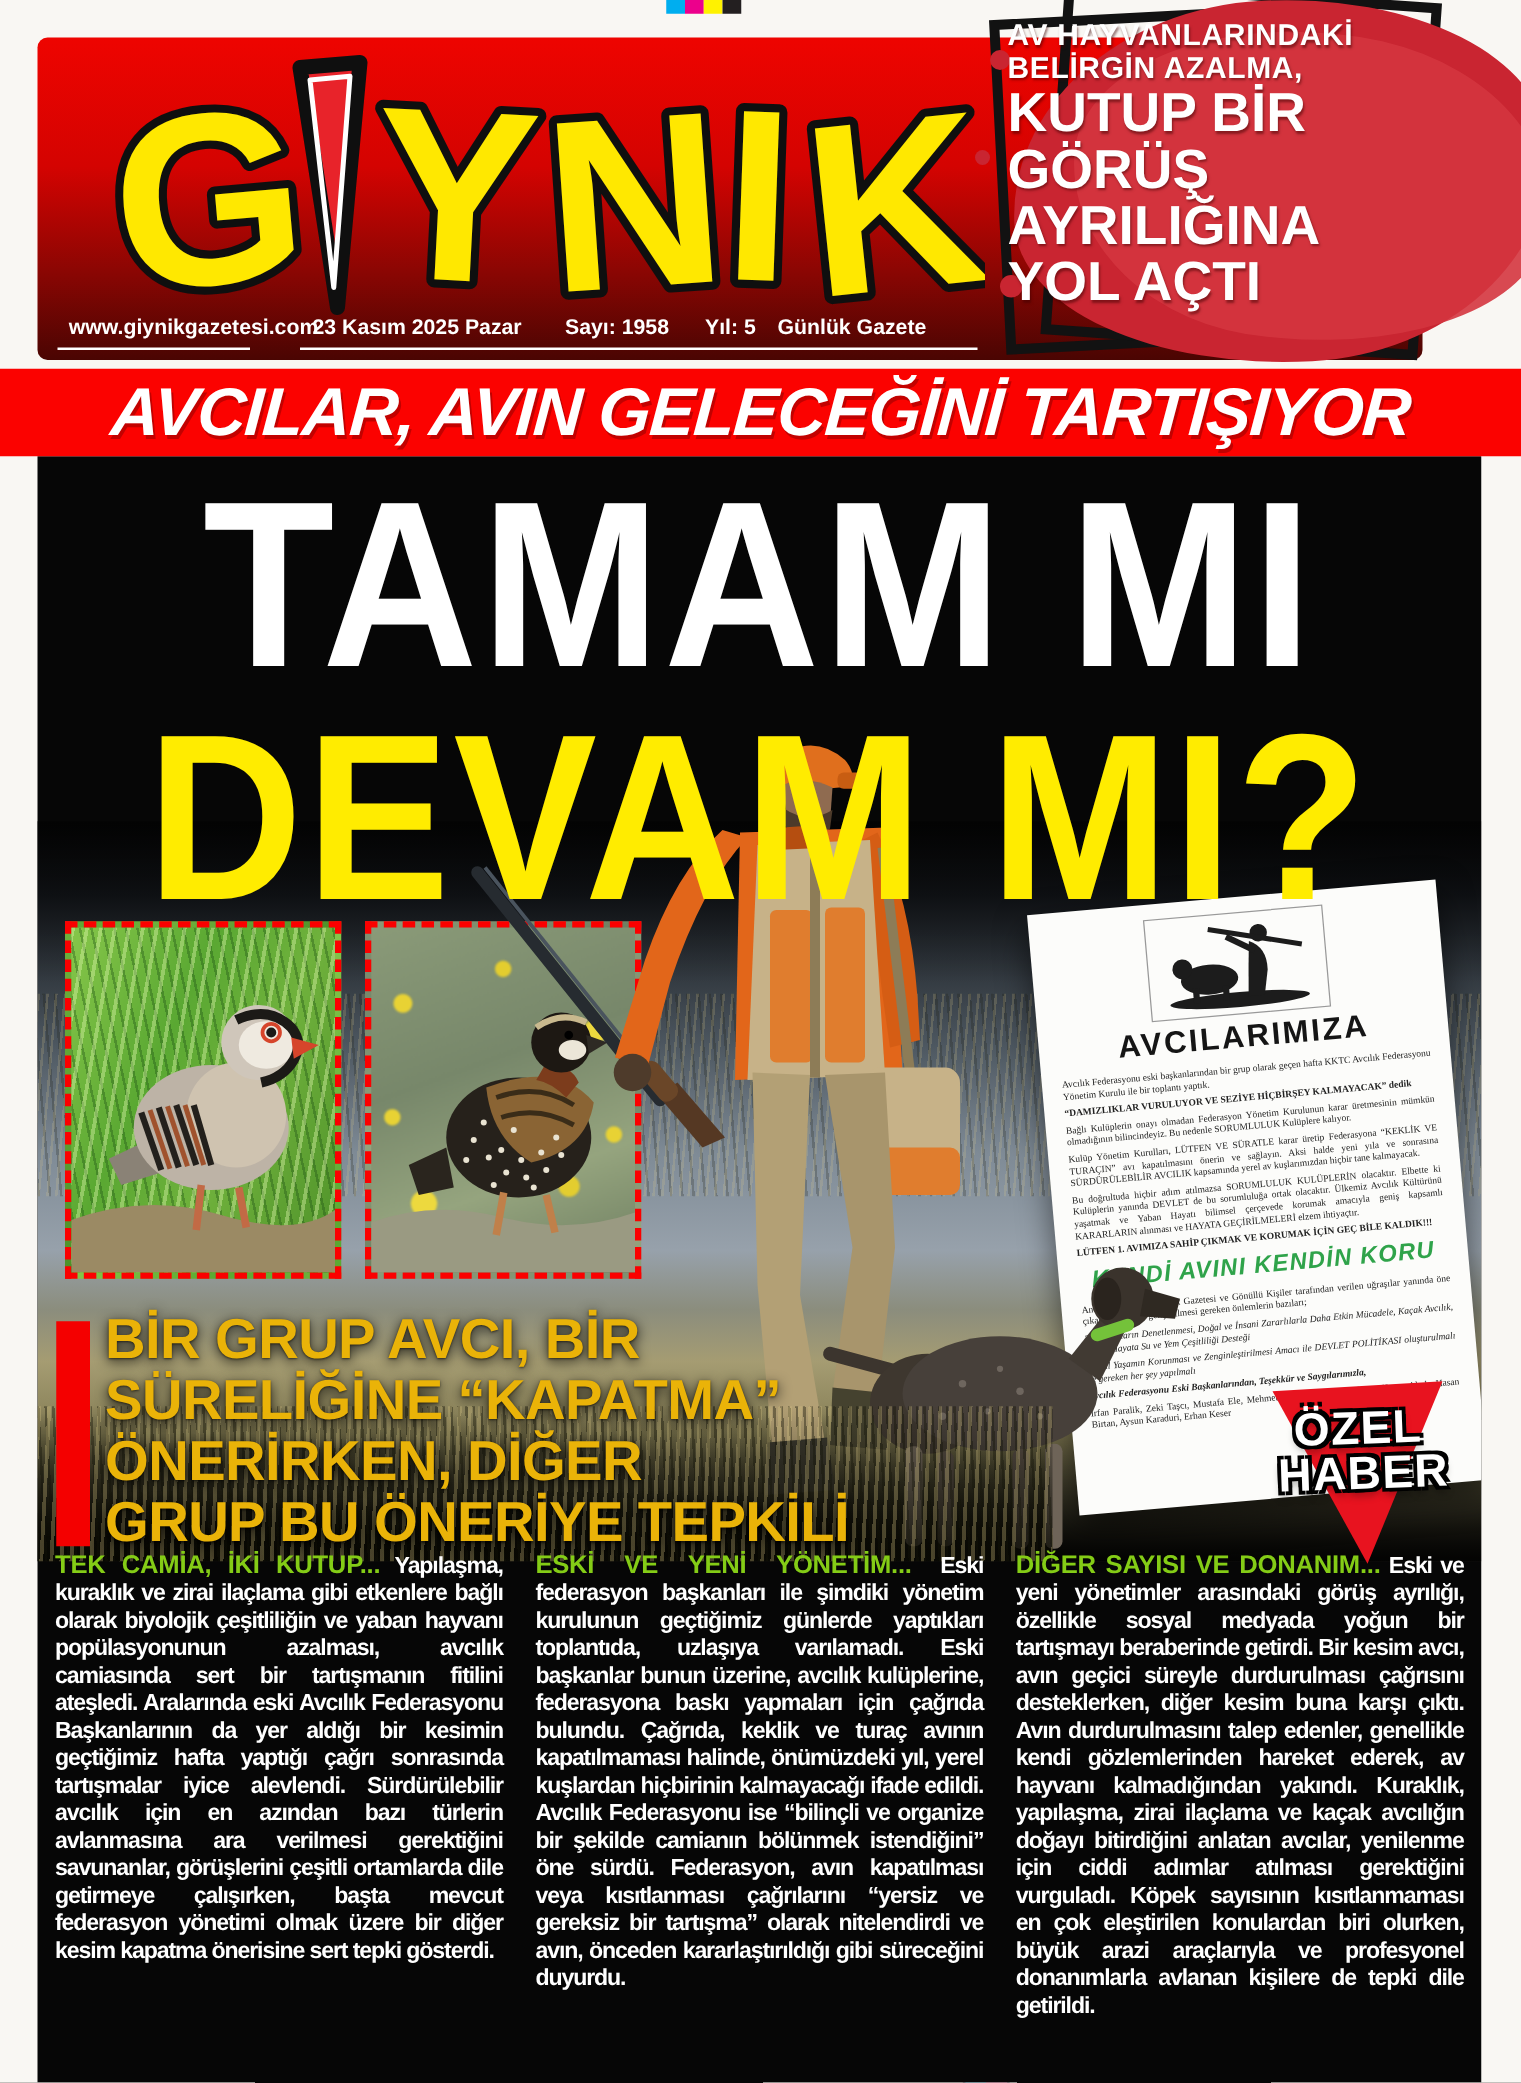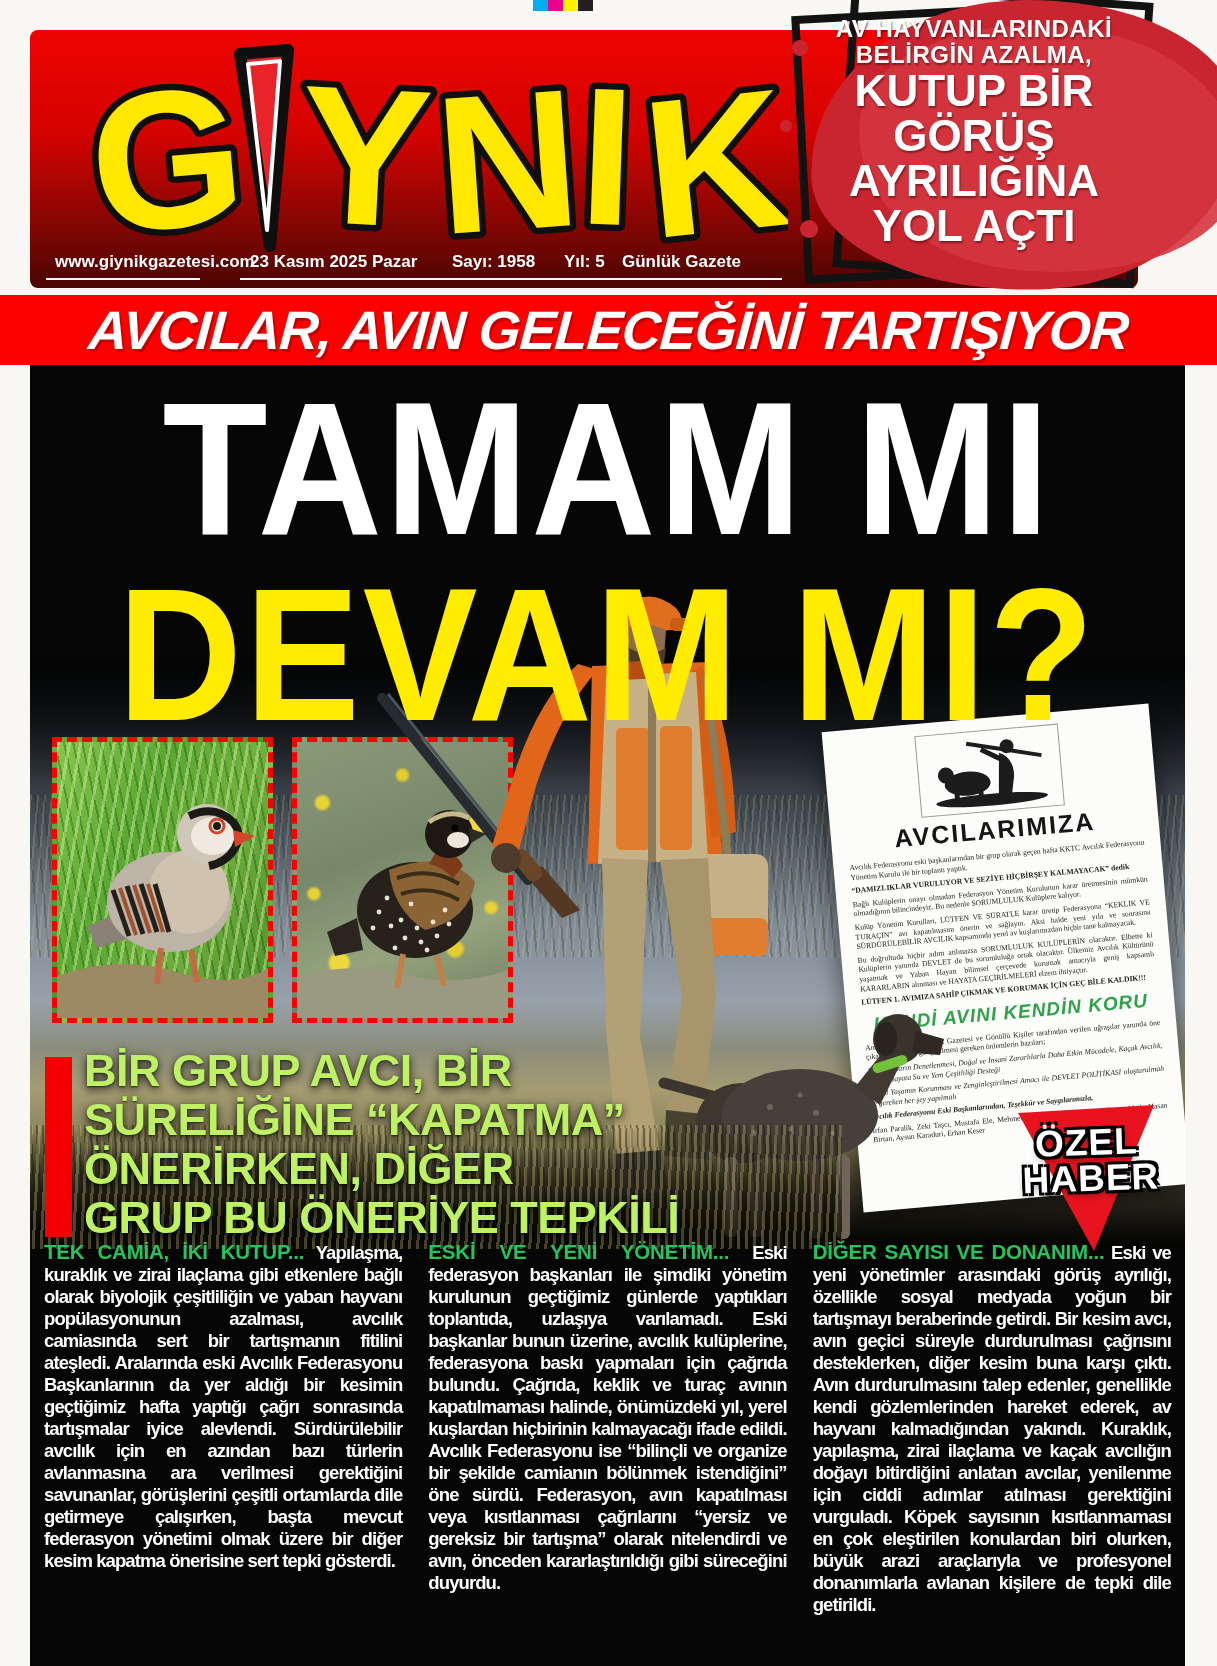--- a/index.html
+++ b/index.html
@@ -18,21 +18,21 @@
   .u2{position:absolute;left:210px;top:248px;width:542px;height:2px;background:#fff;}
   
   .promo{position:absolute;left:0;top:0;width:1217px;height:300px;z-index:5;pointer-events:none;}
   .frame1{position:absolute;left:798px;top:8px;width:292px;height:252px;border:8px solid #121212;transform:rotate(-3deg);}
   .frame2{position:absolute;left:842px;top:-8px;width:286px;height:270px;border:8px solid #121212;transform:rotate(4deg);}
   .blob1{position:absolute;left:810px;top:0px;width:430px;height:290px;background:#c92531;
          border-radius:48% 52% 46% 54%/58% 44% 56% 42%;transform:rotate(-3deg);}
   .blob2{position:absolute;left:858px;top:26px;width:380px;height:246px;background:#d4353f;
          border-radius:52% 48% 55% 45%/47% 53% 44% 56%;transform:rotate(5deg);opacity:.9;}
   .splat{position:absolute;background:#c92531;border-radius:50%;}
-  .promo-text{position:absolute;left:806px;top:16px;width:336px;text-align:center;color:#fff;font-weight:bold;
+  .promo-text{position:absolute;left:806px;top:16px;width:336px;color:#fff;font-weight:bold;
               text-shadow:1px 2px 2px rgba(60,0,0,.5);}
   .promo-s{font-size:24px;line-height:26px;letter-spacing:.5px;}
   .promo-l{font-size:44px;line-height:45px;letter-spacing:0px;}
   
   .kicker{position:absolute;left:0;top:295px;width:1217px;height:70px;background:#fb0200;z-index:4;}
   .kicker div{font-style:italic;font-weight:bold;color:#fff;font-size:54px;line-height:70px;text-align:center;
       letter-spacing:-1px;transform:skewX(-4deg);text-shadow:2px 3px 0 rgba(90,0,0,.35);white-space:nowrap;}
   
   .main{position:absolute;left:30px;top:365px;width:1155px;height:1628px;background:#060606;overflow:hidden;z-index:3;}
   .hl{position:absolute;width:100%;text-align:center;font-weight:bold;font-size:172px;line-height:184px;
@@ -75,32 +75,32 @@
        font-family:"Liberation Serif",serif;color:#222;}
   .doc-logo{width:142px;height:80px;border:1px solid #999;margin:0 auto 4px auto;display:flex;align-items:center;justify-content:center;}
   .doc-title{font-family:"Liberation Sans",sans-serif;font-weight:bold;font-size:25px;letter-spacing:2px;text-align:center;color:#151515;margin:2px 0 6px 0;}
   .doc p{font-size:7.6px;line-height:9.6px;text-align:justify;margin:4px 0;}
   .doc .b{font-weight:bold;}
   .doc .i{font-style:italic;}
   .doc-green{font-family:"Liberation Sans",sans-serif;color:#2fa34a;font-weight:bold;font-style:italic;
              font-size:19px;text-align:center;letter-spacing:1px;margin:7px 0;}
   
   .subbar{position:absolute;left:15px;top:692px;width:27px;height:180px;background:#f40000;z-index:8;}
-  .subhead{position:absolute;left:54px;top:681px;width:720px;color:#bef264;font-weight:bold;font-size:45px;line-height:49px;
+  .subhead{position:absolute;left:54px;top:681px;width:720px;color:#eab308;font-weight:bold;font-size:45px;line-height:49px;
            letter-spacing:-.5px;z-index:8;text-shadow:0 3px 10px rgba(0,0,0,.85),0 1px 2px rgba(0,0,0,.6);white-space:nowrap;}
   
   .badge{position:absolute;left:982px;top:738px;width:150px;height:150px;z-index:8;}
   .badge-tri{position:absolute;left:0;top:0;}
   .badge-text{position:absolute;left:10px;top:22px;width:130px;text-align:center;color:#fff;font-weight:bold;
       font-size:37px;line-height:36px;letter-spacing:1px;transform:rotate(-2deg);
       text-shadow:-3px -3px 0 #000,3px -3px 0 #000,-3px 3px 0 #000,3px 3px 0 #000,0 5px 7px rgba(0,0,0,.4);}
   
   .cols{position:absolute;left:14px;top:876px;width:1127px;display:flex;gap:26px;z-index:8;}
   .col{flex:1;color:#fff;font-size:18.5px;line-height:22px;font-weight:bold;letter-spacing:-.9px;text-align:justify;}
-  .colhead{color:#22c55e;font-size:20.5px;letter-spacing:-.2px;}
+  .colhead{color:#84cc16;font-size:20.5px;letter-spacing:-.2px;}
   
   .foot-circle{position:absolute;left:770px;top:1650px;width:34px;height:34px;border-radius:50%;
       background:linear-gradient(90deg,#2bb5e8 0 50%,#ee3f8e 50% 100%);border:2px solid #15132c;z-index:2;}
   .foot-circle:before{content:"";position:absolute;left:13px;top:-7px;width:0;height:0;
       border-left:4px solid transparent;border-right:4px solid transparent;border-bottom:7px solid #15132c;}
   .foot-logo{position:absolute;left:1080px;top:1634px;z-index:2;}
 </style>
 </head>
 <body>
 

